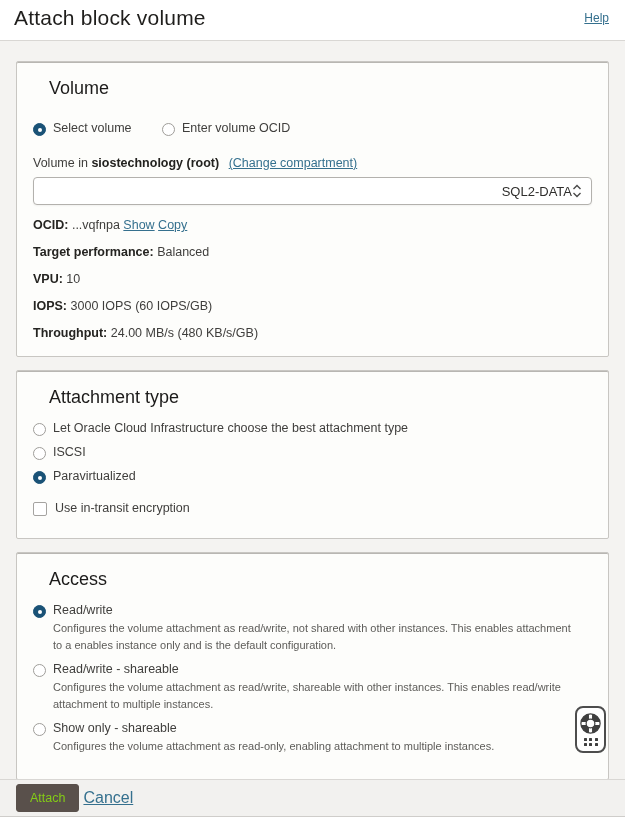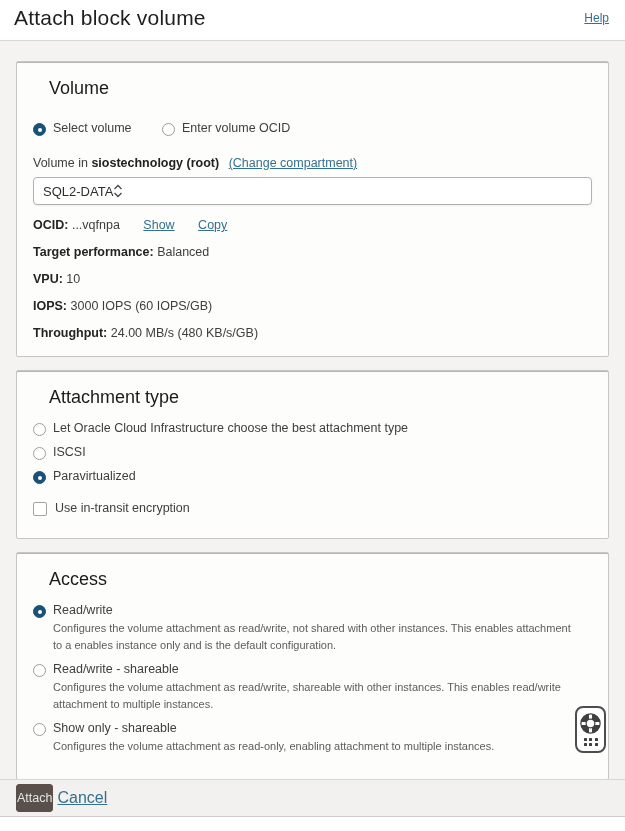--- a/index.html
+++ b/index.html
@@ -25,37 +25,37 @@
   .radio.selected { border-color: #1a5276; background: #1a5276; }
   .radio.selected::after { content: ''; position: absolute; left: 3.5px; top: 3.5px; width: 4px; height: 4px; border-radius: 50%; background: #fff; }
   .radio-label { font-size: 12.5px; color: #3f3e3c; line-height: 15px; }
   .checkbox-row { display: flex; align-items: center; margin: 17px 0 6px 0; }
   .checkbox { width: 14px; height: 14px; border: 1px solid #a5a3a0; border-radius: 2px; background: #fff; margin-right: 8px; flex: none; }
 
   
   .compartment-line { font-size: 12.5px; color: #3f3e3c; margin: 11px 0 7px 0; }
   .compartment-line b { color: #23221f; }
   .compartment-line .lnk { margin-left: 6px; }
-  .select { height: 28px; border: 1px solid #b3b1ad; border-radius: 4px; background: #fff; display: flex; align-items: center; justify-content: flex-start; padding: 0 9px; font-size: 13px; color: #2f2e2c; cursor: pointer; box-shadow: 0 1px 2px rgba(0,0,0,0.05); }
+  .select { height: 28px; border: 1px solid #b3b1ad; border-radius: 4px; background: #fff; display: flex; align-items: center; justify-content: flex-end; padding: 0 9px; font-size: 13px; color: #2f2e2c; cursor: pointer; box-shadow: 0 1px 2px rgba(0,0,0,0.05); }
   .kv { font-size: 12.5px; color: #3f3e3c; margin-top: 13px; }
   .kv b { color: #252421; }
-  .kv .lnk { margin-left: 20px; }
+  .kv .lnk { margin-left: 0; }
   .kv:first-of-type { margin-top: 21px; }
 
   
   .desc { font-size: 11px; color: #5d5c59; line-height: 1.5; margin: 2px 12px 8px 20px; }
 
   
   .float-widget { position: absolute; right: 19px; bottom: 68px; width: 31px; height: 47px; background: #fff; border: 2px solid #4d4d4d; border-radius: 8px; display: flex; flex-direction: column; align-items: center; justify-content: center; gap: 4px; cursor: pointer; }
   .dots-grid { display: grid; grid-template-columns: repeat(3, 3px); grid-auto-rows: 3px; gap: 2.5px; }
   .dots-grid i { background: #3f3f3f; border-radius: 0.5px; }
 
   
   .ftr { flex: none; height: 38px; background: #f2f1ef; border-top: 1px solid #d9d7d4; border-bottom: 1px solid #cfcdca; display: flex; align-items: center; padding: 0 16px; }
-  .btn-primary { background: #59504b; border: 1px solid #59504b; border-radius: 3px; color: #e5e5e5; font-size: 12.5px; font-family: "Liberation Sans", sans-serif; padding: 6px 0; cursor: pointer; }
+  .btn-primary { background: #59504b; border: 1px solid #59504b; border-radius: 3px; color: #84cc16; font-size: 12.5px; font-family: "Liberation Sans", sans-serif; padding: 6px 13px; cursor: pointer; }
   .ftr .lnk { font-size: 16px; margin-left: 4px; }
   .bottom-strip { flex: none; height: 4px; background: #ffffff; }
 </style>
 </head>
 <body>
 
 <div class="page">
 
   <div class="hdr">
     <div class="hdr-title">Attach block volume</div>

